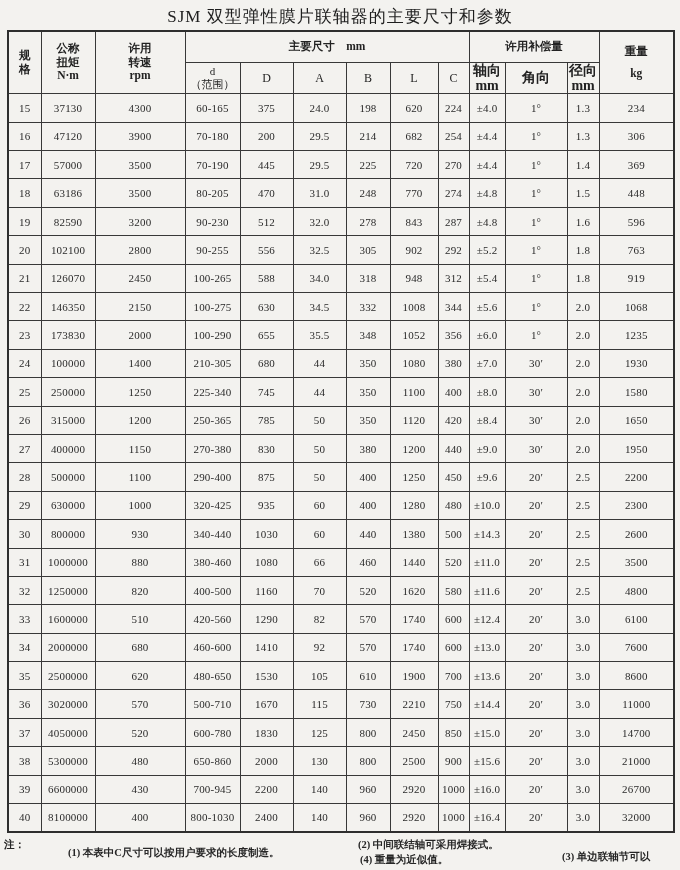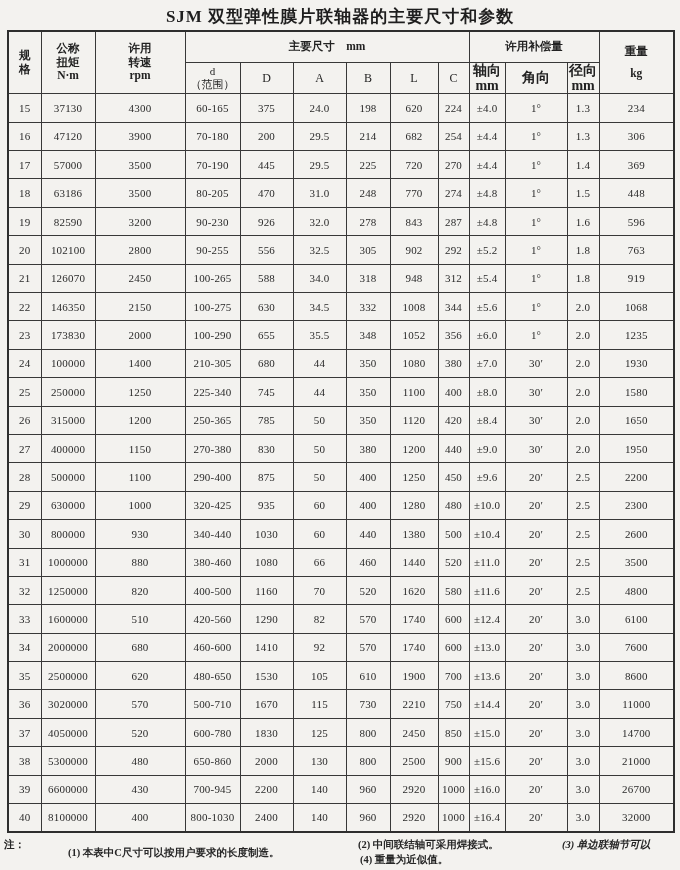--- a/index.html
+++ b/index.html
@@ -15,21 +15,21 @@
     height: 870px;
     overflow: hidden;
     background: #f3f2ef;
   }
   .title {
     margin: 0;
     padding-top: 5px;
     height: 25px;
     text-align: center;
     font-size: 17px;
-    font-weight: bold;
+    font-weight: normal;
     letter-spacing: 1px;
     color: #1e1e1e;
   }
   table.main {
     border-collapse: collapse;
     table-layout: fixed;
     margin-left: 7px;
     width: 666px;
     border: 2px solid #2e2e2e;
   }
@@ -73,21 +73,21 @@
     margin-top: 5px;
     height: 34px;
     font-size: 10.5px;
     color: #262626;
     font-weight: bold;
   }
   .notes span { position: absolute; white-space: nowrap; }
   .n-label   { left: 4px;  top: 0; }
   .n-1       { left: 36px; top: 8px; margin-left: 32px; }
   .n-2       { left: 358px; top: 0; }
-  .n-3a      { left: 562px; top: 0; font-style: italic; }
+  .n-3a      { left: 562px; top: 12px; }
   .n-3b      { left: 47px;  top: 15px; }
   .n-4       { left: 360px; top: 15px; text-align: right; }
 </style>
 </head>
 <body>
 
 <div class="page">
 
   <h1 class="title">SJM 双型弹性膜片联轴器的主要尺寸和参数</h1>
 
@@ -196,21 +196,21 @@
           <td>±4.8</td>
           <td>1°</td>
           <td>1.5</td>
           <td>448</td>
         </tr>
         <tr>
           <td>19</td>
           <td>82590</td>
           <td>3200</td>
           <td>90-230</td>
-          <td>926</td>
+          <td>512</td>
           <td>32.0</td>
           <td>278</td>
           <td>843</td>
           <td>287</td>
           <td>±4.8</td>
           <td>1°</td>
           <td>1.6</td>
           <td>596</td>
         </tr>
         <tr>
@@ -366,21 +366,21 @@
         <tr>
           <td>30</td>
           <td>800000</td>
           <td>930</td>
           <td>340-440</td>
           <td>1030</td>
           <td>60</td>
           <td>440</td>
           <td>1380</td>
           <td>500</td>
-          <td>±10.4</td>
+          <td>±14.3</td>
           <td>20′</td>
           <td>2.5</td>
           <td>2600</td>
         </tr>
         <tr>
           <td>31</td>
           <td>1000000</td>
           <td>880</td>
           <td>380-460</td>
           <td>1080</td>

